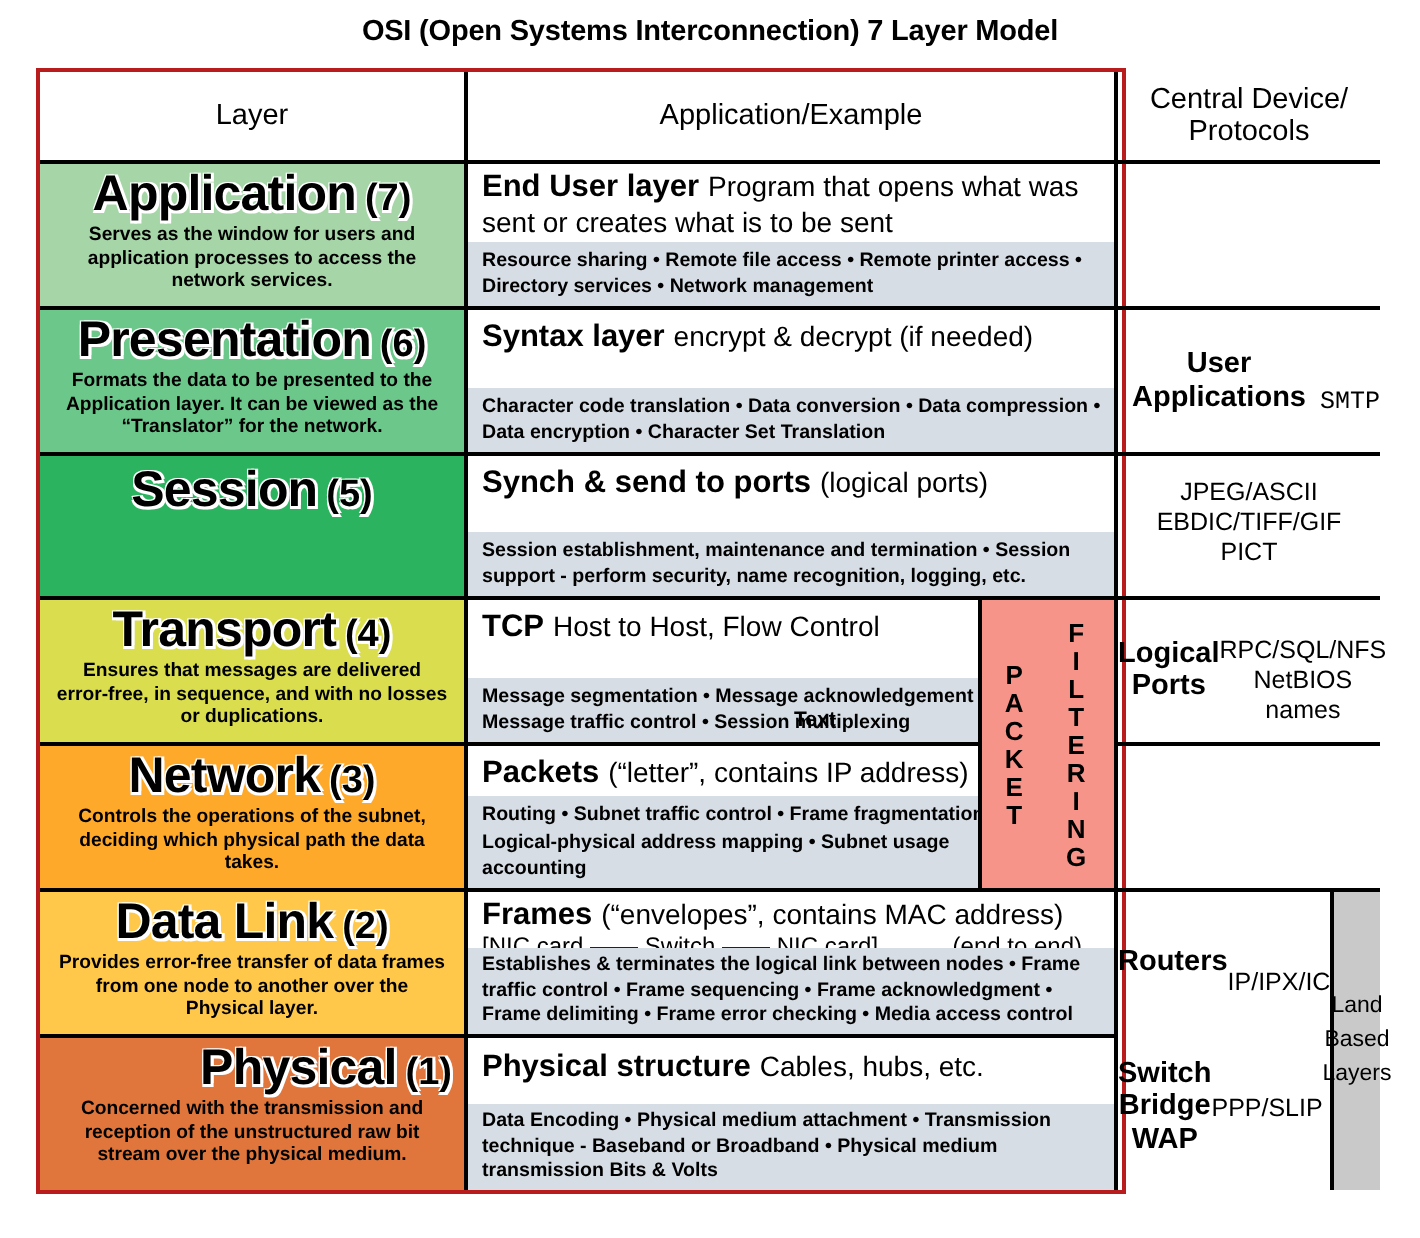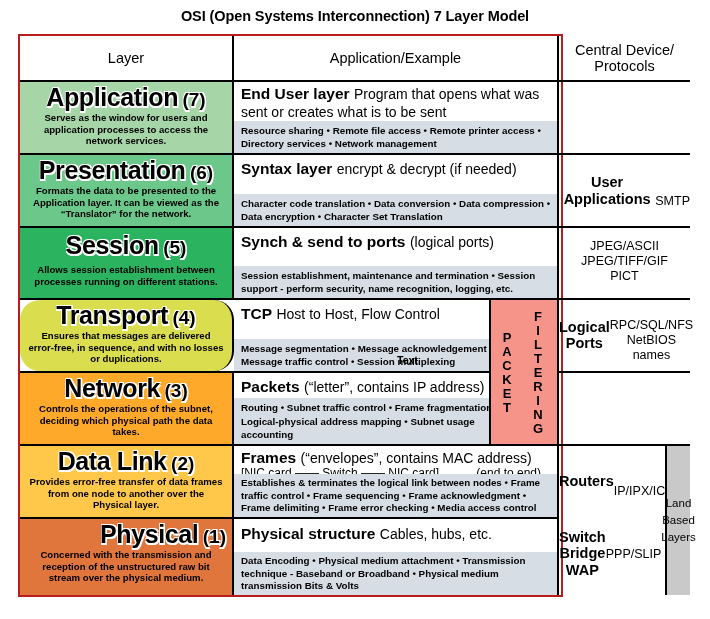--- a/index.html
+++ b/index.html
@@ -145,21 +145,21 @@
       </div>
       <div class="c-app app-cell">
         <div class="app-head" style="padding-top:3px;">
           <span class="b">End User layer</span>
           <span class="n">Program that opens what was sent or creates what is to be sent</span>
         </div>
         <div class="app-sub">Resource sharing • Remote file access • Remote printer access • Directory services • Network management</div>
       </div>
       <div class="c-dev dev-cell" style="padding-top:4px;">
         <div class="dev-strong" style="white-space:pre-line;">User Applications</div>
-        <div class="dev-plain" style="white-space:pre-line;margin-top:21px;">SMTP</div>
+        <div class="dev-plain" style="white-space:pre-line;margin-top:21px;font-family:Liberation Mono, monospace;">SMTP</div>
       </div>
       <div class="hline" style="top:71px;"></div>
     </div>
 
     <div class="row" style="top:119px; height:71px;">
       <div class="c-layer layer-cell" style="background:#6cc78b;">
         <div class="layer-title">
           <span class="nm">Presentation</span>
           <span class="num">(6)</span>
         </div>
@@ -169,51 +169,50 @@
         <div class="app-head" style="padding-top:5px;">
           <span class="b">Syntax layer</span>
           <span class="n">encrypt &amp; decrypt (if needed)</span>
         </div>
         <div class="app-sub">
           <span>Character code translation • Data conversion • Data compression • Data encryption • </span><span class="bb">Character Set Translation</span>
         </div>
       </div>
       <div class="c-dev dev-cell" style="justify-content:center;">
         <div class="dev-plain" style="white-space:pre-line;">JPEG/ASCII
-JPEG/TIFF/GIF
+EBDIC/TIFF/GIF
 PICT</div>
       </div>
       <div class="hline" style="top:71px;"></div>
     </div>
 
     <div class="row" style="top:192px; height:70px;">
       <div class="c-layer layer-cell" style="background:#2bb35f;">
         <div class="layer-title" style="margin-top:2px;">
           <span class="nm">Session</span>
           <span class="num">(5)</span>
         </div>
-        <div class="layer-desc" style="margin-top:6px;">Allows session establishment between processes running on different stations.</div>
       </div>
       <div class="c-app app-cell">
         <div class="app-head" style="padding-top:5px;">
           <span class="b">Synch &amp; send to ports</span>
           <span class="n">(logical ports)</span>
         </div>
         <div class="app-sub">Session establishment, maintenance and termination • Session support - perform security, name recognition, logging, etc.</div>
       </div>
       <div class="c-dev dev-cell" style="padding-top:4px;">
         <div class="dev-strong">Logical Ports</div>
         <div class="dev-plain" style="white-space:pre-line;margin-top:10px;">RPC/SQL/NFS
 NetBIOS names</div>
       </div>
       <div class="hline" style="top:70px;"></div>
     </div>
 
     <div class="row" style="top:264px; height:71px;">
-      <div class="c-layer layer-cell" style="background:#d9dd4e;border-radius:20px;">
+      <div class="c-layer layer-cell" style="background:#d9dd4e;">
         <div class="layer-title">
           <span class="nm">Transport</span>
           <span class="num">(4)</span>
         </div>
         <div class="layer-desc">Ensures that messages are delivered error-free, in sequence, and with no losses or duplications.</div>
       </div>
       <div class="c-app app-cell" style="border-right:none;">
         <div class="app-head" style="padding-top:5px;">
           <span class="b">TCP</span>
           <span class="n">Host to Host, Flow Control</span>

